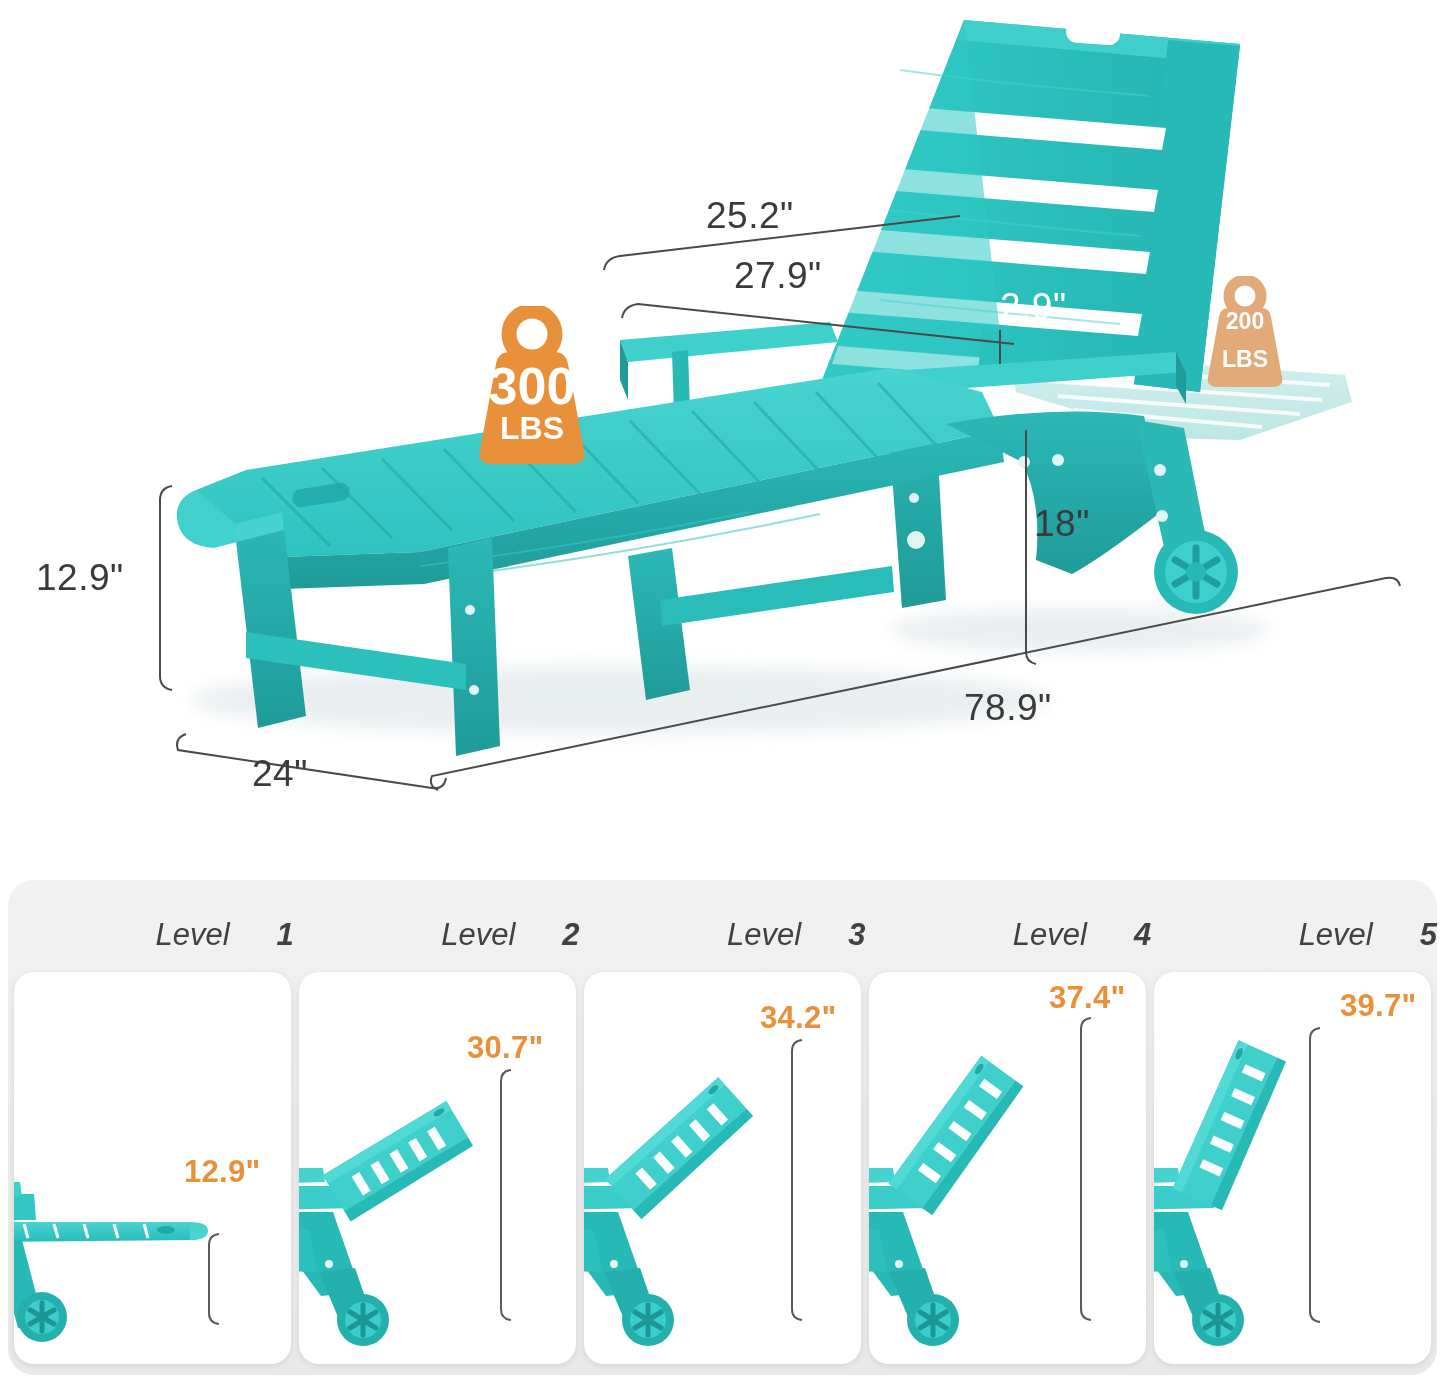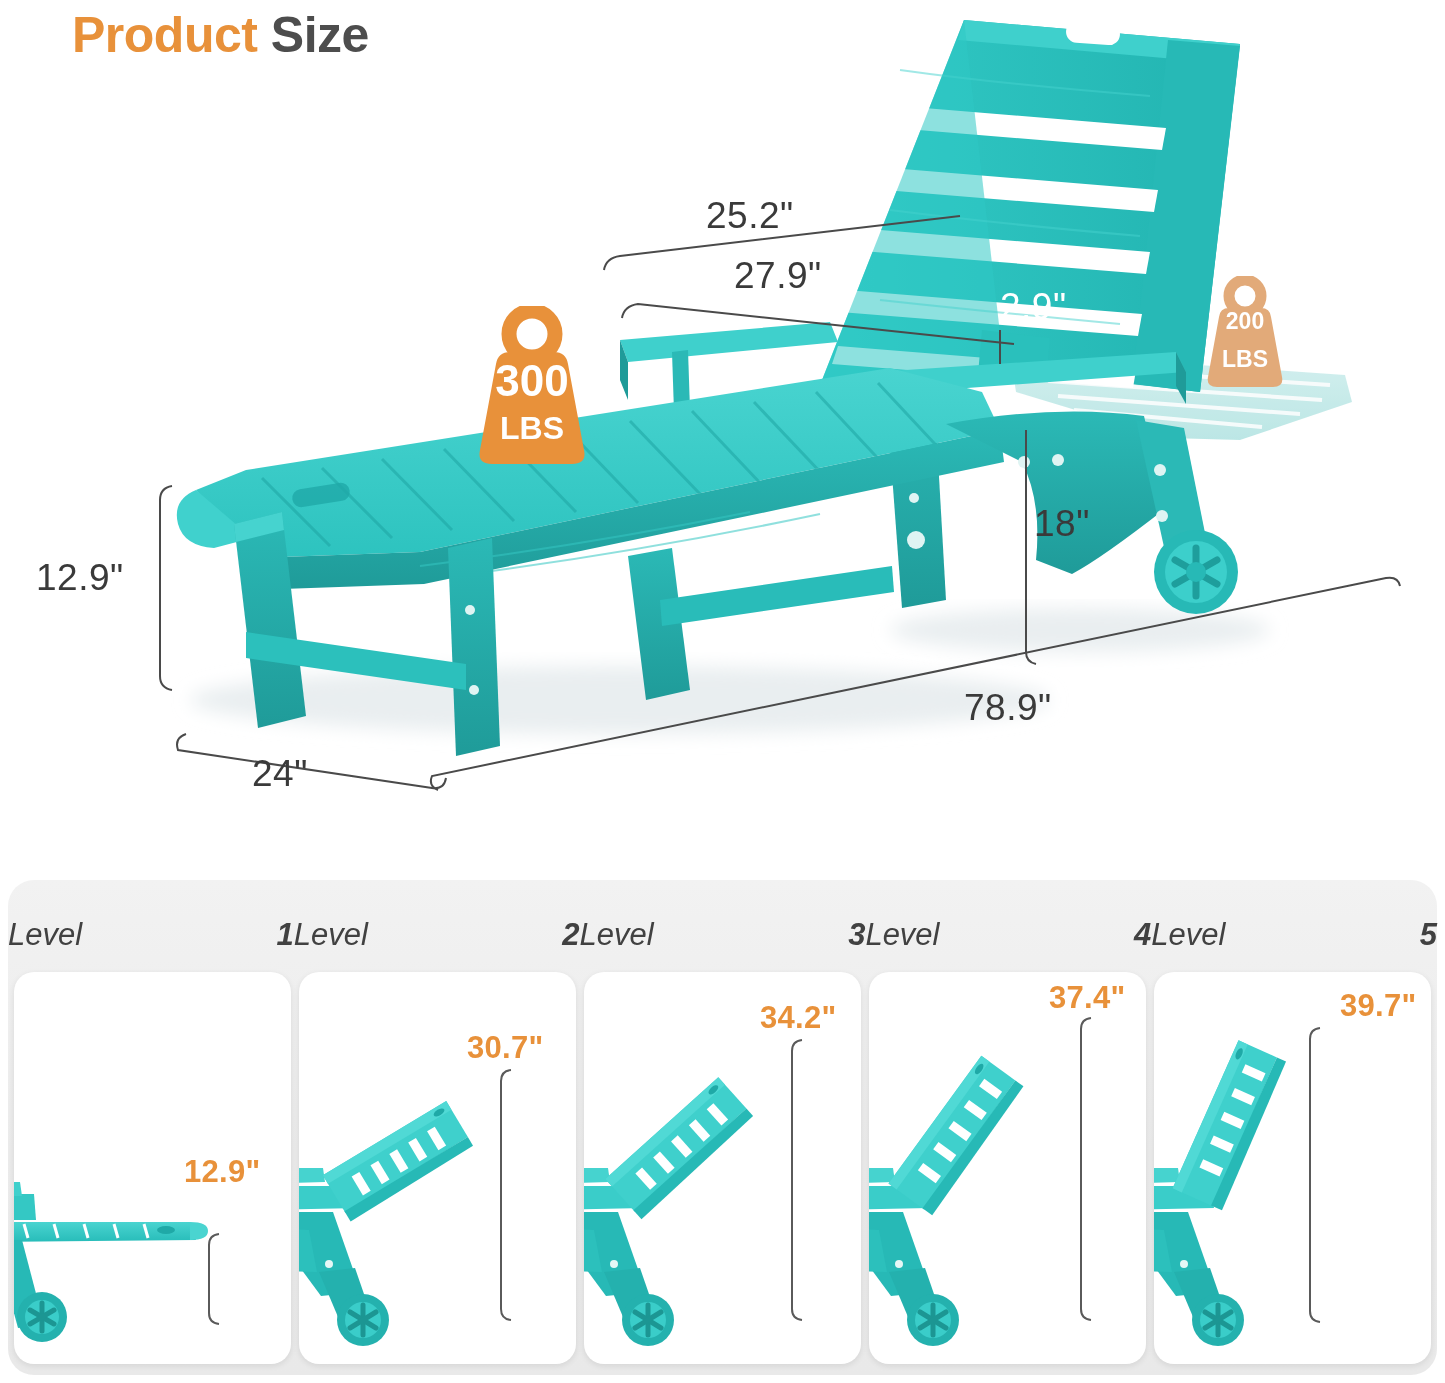--- a/index.html
+++ b/index.html
@@ -38,42 +38,42 @@
   .badge .bnum {
     position: absolute; left: 0; width: 100%; text-align: center;
     color: #fff; font-weight: bold; white-space: nowrap;
   }
   .badge .blbs {
     position: absolute; left: 0; width: 100%; text-align: center;
     color: #fff; font-weight: bold; white-space: nowrap;
   }
 
   #badge300 { left: 466px; top: 306px; width: 132px; height: 160px; }
-  #badge300 .bnum { top: 50px; font-size: 44px; text-align: center; }
+  #badge300 .bnum { top: 50px; font-size: 52px; text-align: center; }
   #badge300 .blbs { top: 104px; font-size: 32px; }
 
   #badge200 { left: 1198px; top: 276px; width: 94px; height: 112px; }
   #badge200 .bnum { top: 32px; font-size: 23px; }
   #badge200 .blbs { top: 70px; font-size: 23px; }
 
   
   #levels {
     position: absolute; left: 8px; top: 880px;
     width: 1429px; height: 495px;
     background: linear-gradient(180deg,#f2f2f2 0%, #ebebeb 55%, #e9e9e9 100%);
     border-radius: 26px;
   }
   #levelHeads {
     position: absolute; left: 0; top: 0; width: 100%; height: 86px;
     display: flex;
   }
   .lvHead {
-    flex: 1 1 0; display: flex; align-items: center; justify-content: space-between;
+    flex: 1 1 0; display: flex; align-items: center; justify-content: flex-end;
     font-size: 31px; font-style: italic; color: #414141;
-    white-space: nowrap; padding-top: 24px;
+    white-space: nowrap; padding-top: 24px; gap: 40px;
   }
   .lvHead b { font-weight: bold; margin-left: 7px; }
 
   #levelCards {
     position: absolute; left: 0; top: 92px;
     width: 100%; height: 392px;
     display: flex; gap: 8px; padding: 0 6px;
   }
   .card {
     flex: 1 1 0; position: relative; background: #fff;
@@ -84,23 +84,20 @@
   .cardDim {
     position: absolute; font-size: 31px; font-weight: bold;
     color: #E8913A; white-space: nowrap; letter-spacing: 0.3px;
   }
 </style>
 </head>
 <body>
 
 <div id="page">
 
-  <div class="title">
-    <span class="w1">Product</span><span class="w2"> Size</span>
-  </div>
 
   <div id="hero">
 
     <svg id="heroSvg" width="1445" height="860" viewBox="0 0 1445 860">
       <defs>
         <linearGradient id="gTop" x1="0" y1="0" x2="0" y2="1">
           <stop offset="0%" stop-color="#49D4D0"></stop>
             <stop offset="100%" stop-color="#2DC3BF"></stop>
         </linearGradient>
         <linearGradient id="gSide" x1="0" y1="0" x2="0" y2="1">

